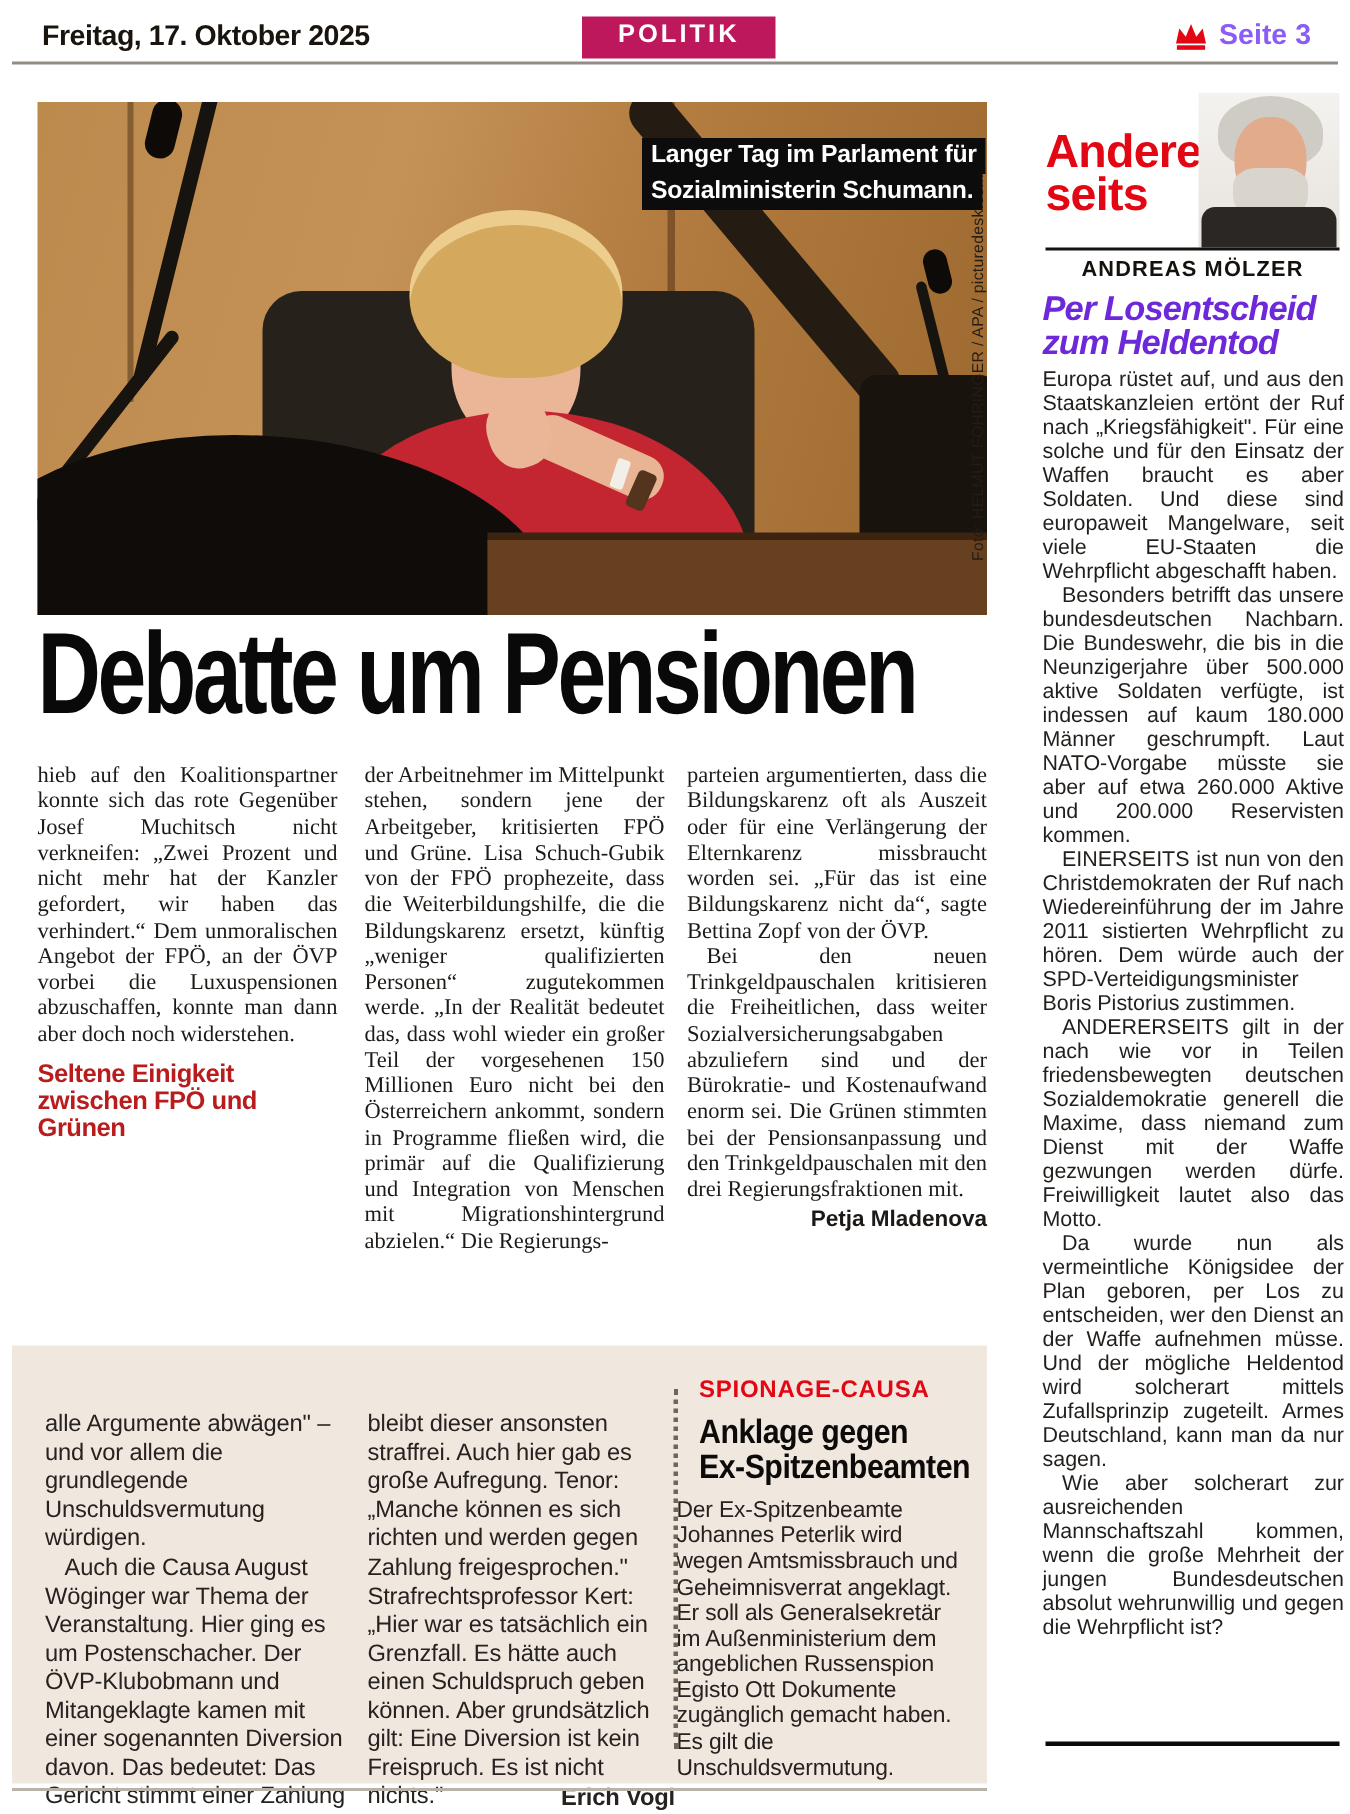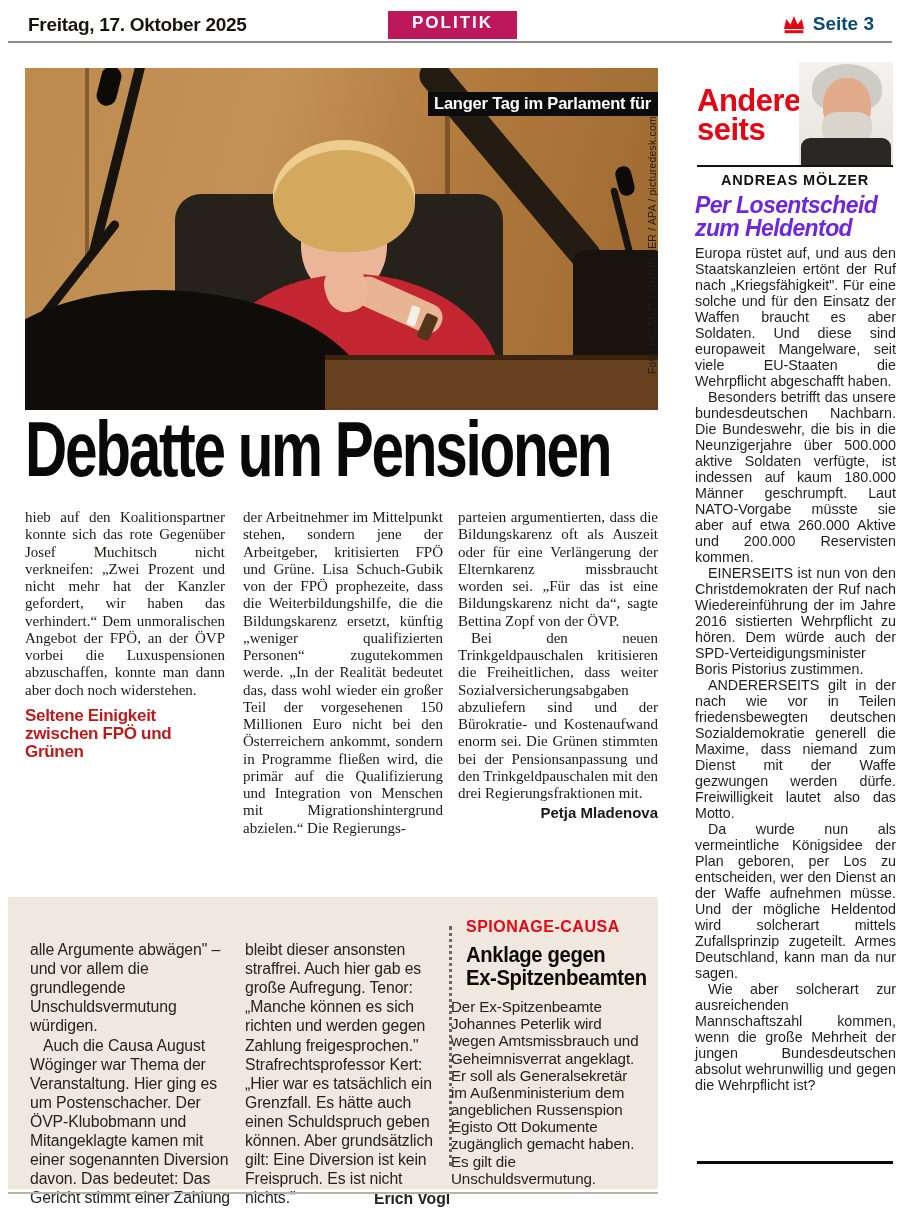--- a/index.html
+++ b/index.html
@@ -5,41 +5,41 @@
   * { margin:0; padding:0; box-sizing:border-box; }
   html,body { width:900px; height:1209px; background:#fff; }
   body { font-family:"Liberation Sans", sans-serif; color:#141210; position:relative; overflow:hidden; }
   .abs { position:absolute; }
 
   
   .hdr-date { left:28px; top:14px; font-size:19px; font-weight:bold; letter-spacing:-0.3px; color:#19140e; }
   .hdr-rule { left:8px; top:41px; width:884px; border-top:2px solid #928c85; }
   .hdr-badge { left:388px; top:11px; background:#be185d; color:#fff; font-size:17px; font-weight:bold; letter-spacing:2px; padding:2px 24px 6px; }
   .hdr-right { right:26px; top:13px; display:flex; align-items:center; gap:7px; }
-  .hdr-page { font-size:19px; font-weight:bold; color:#0c4a6e; }
+  .hdr-page { font-size:19px; font-weight:bold; color:#8b5cf6; }
 
   
   .photo { left:25px; top:68px; width:633px; height:342px; overflow:hidden;
     background:linear-gradient(180deg,#c austen 0%);
     background:linear-gradient(105deg,#bd8a4e 0%,#c49257 35%,#b37c40 60%,#9b682f 100%); }
   .photo .panel { position:absolute; background:rgba(62,36,12,.45); }
   .rod { position:absolute; background:#17130e; border-radius:6px; }
   .cap { position:absolute; background:#0d0a07; border-radius:10px; }
   .desk-dark { position:absolute; left:-60px; top:222px; width:410px; height:170px; background:#0f0c09; border-radius:48% 55% 0 0 / 65% 75% 0 0; }
   .desk-wood { position:absolute; left:300px; top:292px; width:340px; height:52px; background:#66401f; box-shadow:0 -5px 0 #3c2410; }
   .chair { position:absolute; left:150px; top:126px; width:328px; height:218px; background:#27211b; border-radius:26px 26px 0 0; }
   .chair-r { position:absolute; left:548px; top:182px; width:92px; height:122px; background:#18130d; border-radius:12px 12px 0 0; }
   .face { position:absolute; left:276px; top:124px; width:86px; height:104px; background:#eab697; border-radius:48%; }
   .hair { position:absolute; left:248px; top:72px; width:142px; height:112px; background:#d4a95e; border-radius:50% 50% 44% 48%; box-shadow:inset 0 10px 0 rgba(255,235,180,.55); }
   .hand { position:absolute; left:300px; top:196px; width:42px; height:48px; background:#eab697; border-radius:45%; transform:rotate(-18deg); }
   .arm { position:absolute; left:326px; top:222px; width:94px; height:30px; background:#e9b494; border-radius:14px; transform:rotate(24deg); }
   .watch { position:absolute; left:396px; top:246px; width:13px; height:26px; background:#53341d; transform:rotate(24deg); border-radius:3px; }
   .torso { position:absolute; left:188px; top:206px; width:288px; height:138px; background:#c32630; border-radius:48% 52% 0 0 / 72% 80% 0 0; }
   .ribbon { position:absolute; left:384px; top:238px; width:9px; height:20px; background:#f2efe8; transform:rotate(18deg); border-radius:2px; }
-  .caption { position:absolute; left:403px; top:24px; display:flex; flex-direction:row; align-items:flex-start; z-index:5; }
+  .caption { position:absolute; left:403px; top:24px; display:flex; flex-direction:column; align-items:flex-start; z-index:5; }
   .caption span { background:#0c0c0c; color:#fff; font-weight:bold; font-size:16.5px; letter-spacing:-0.2px; line-height:1.28; padding:1px 6px 2px; white-space:nowrap; }
   .credit { position:absolute; right:0px; top:6px; height:300px; writing-mode:vertical-rl; transform:rotate(180deg); font-size:10.5px; color:#241d15; letter-spacing:.2px; z-index:4; }
 
   
   .headline { left:25px; top:411px; font-size:77px; font-weight:800; letter-spacing:-3px; color:#090909; white-space:nowrap; transform:scaleX(.76); transform-origin:left top; line-height:1.0; }
 
   
   .col { font-family:"Liberation Serif", serif; font-size:15px; line-height:1.15; text-align:justify; color:#1c1916; width:200px; top:509px; }
   .col p { hyphens:auto; }
   .col1 { left:25px; } .col2 { left:243px; } .col3 { left:458px; }
@@ -143,21 +143,21 @@
 </div>
 <div class="abs sb-rule1"></div>
 <div class="abs sb-author">ANDREAS MÖLZER</div>
 <div class="abs sb-head">
   <div>Per Losentscheid</div>
   <div>zum Heldentod</div>
 </div>
 <div class="abs sb-body">
   <p>Europa rüstet auf, und aus den Staatskanzleien ertönt der Ruf nach „Kriegsfähigkeit". Für eine solche und für den Einsatz der Waffen braucht es aber Soldaten. Und diese sind europaweit Mangelware, seit viele EU-Staaten die Wehrpflicht abgeschafft haben.</p>
   <p class="indent">Besonders betrifft das unsere bundesdeutschen Nachbarn. Die Bundeswehr, die bis in die Neunzigerjahre über 500.000 aktive Soldaten verfügte, ist indessen auf kaum 180.000 Männer geschrumpft. Laut NATO-Vorgabe müsste sie aber auf etwa 260.000 Aktive und 200.000 Reservisten kommen.</p>
-  <p class="indent">EINERSEITS ist nun von den Christdemokraten der Ruf nach Wiedereinführung der im Jahre 2016 sistierten Wehrpflicht zu hören. Dem würde auch der SPD-Verteidigungsminister Boris Pistorius zustimmen.</p>
+  <p class="indent">EINERSEITS ist nun von den Christdemokraten der Ruf nach Wiedereinführung der im Jahre 2011 sistierten Wehrpflicht zu hören. Dem würde auch der SPD-Verteidigungsminister Boris Pistorius zustimmen.</p>
   <p class="indent">ANDERERSEITS gilt in der nach wie vor in Teilen friedensbewegten deutschen Sozialdemokratie generell die Maxime, dass niemand zum Dienst mit der Waffe gezwungen werden dürfe. Freiwilligkeit lautet also das Motto.</p>
   <p class="indent">Da wurde nun als vermeintliche Königsidee der Plan geboren, per Los zu entscheiden, wer den Dienst an der Waffe aufnehmen müsse. Und der mögliche Heldentod wird solcherart mittels Zufallsprinzip zugeteilt. Armes Deutschland, kann man da nur sagen.</p>
   <p class="indent">Wie aber solcherart zur ausreichenden Mannschaftszahl kommen, wenn die große Mehrheit der jungen Bundesdeutschen absolut wehrunwillig und gegen die Wehrpflicht ist?</p>
 </div>
 <div class="abs sb-rule2"></div>
 
 <div class="abs box"></div>
 <div class="abs b-col b-col1">
   <p>alle Argumente abwägen" – und vor allem die grundlegende Unschuldsvermutung würdigen.</p>
   <p class="indent">Auch die Causa August Wöginger war Thema der Veranstaltung. Hier ging es um Postenschacher. Der ÖVP-Klubobmann und Mitangeklagte kamen mit einer sogenannten Diversion davon. Das bedeutet: Das Gericht stimmt einer Zahlung des Beschuldigten zu. Dafür</p>

